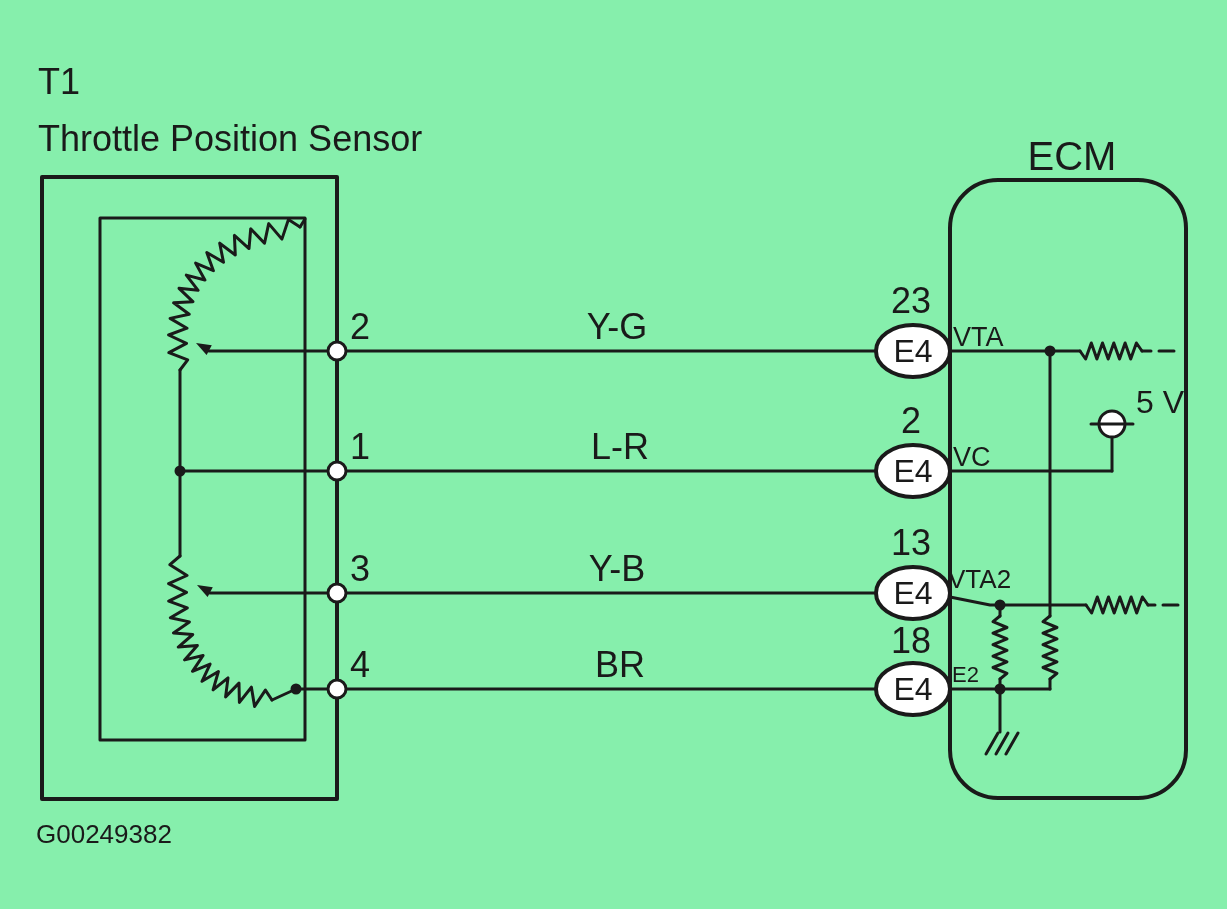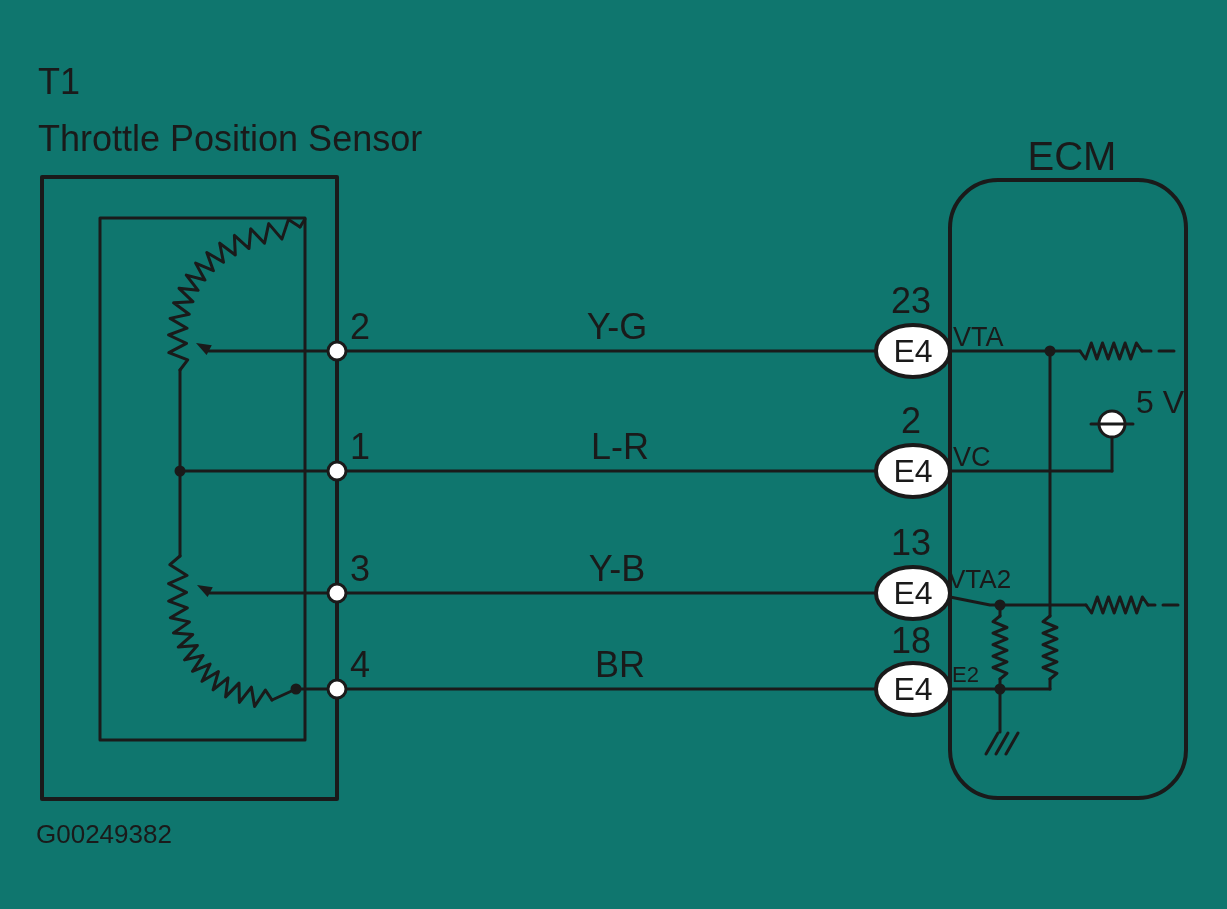--- a/index.html
+++ b/index.html
@@ -1,16 +1,16 @@
 <!DOCTYPE html>
 <html><head>
 <meta charset="utf-8">
 <style>
   html,body{margin:0;padding:0;background:#ffffff;}
-  .page{position:relative;width:1227px;height:909px;background:#0f766e;overflow:hidden;}
+  .page{position:relative;width:1227px;height:909px;background:#86efac;overflow:hidden;}
   svg{display:block;}
   .stroke{stroke:#1a1a1a;fill:none;stroke-width:3;stroke-linecap:round;stroke-linejoin:round;}
   .thick{stroke-width:4;}
   .whitefill{fill:#ffffff;}
   .dotfill{fill:#1a1a1a;stroke:none;}
   text{fill:#1a1a1a;stroke:none;font-family:"Liberation Sans",sans-serif;}
   .t40{font-size:40px;}
   .t36{font-size:36px;}
   .t32{font-size:32px;}
   .t27{font-size:27px;}

